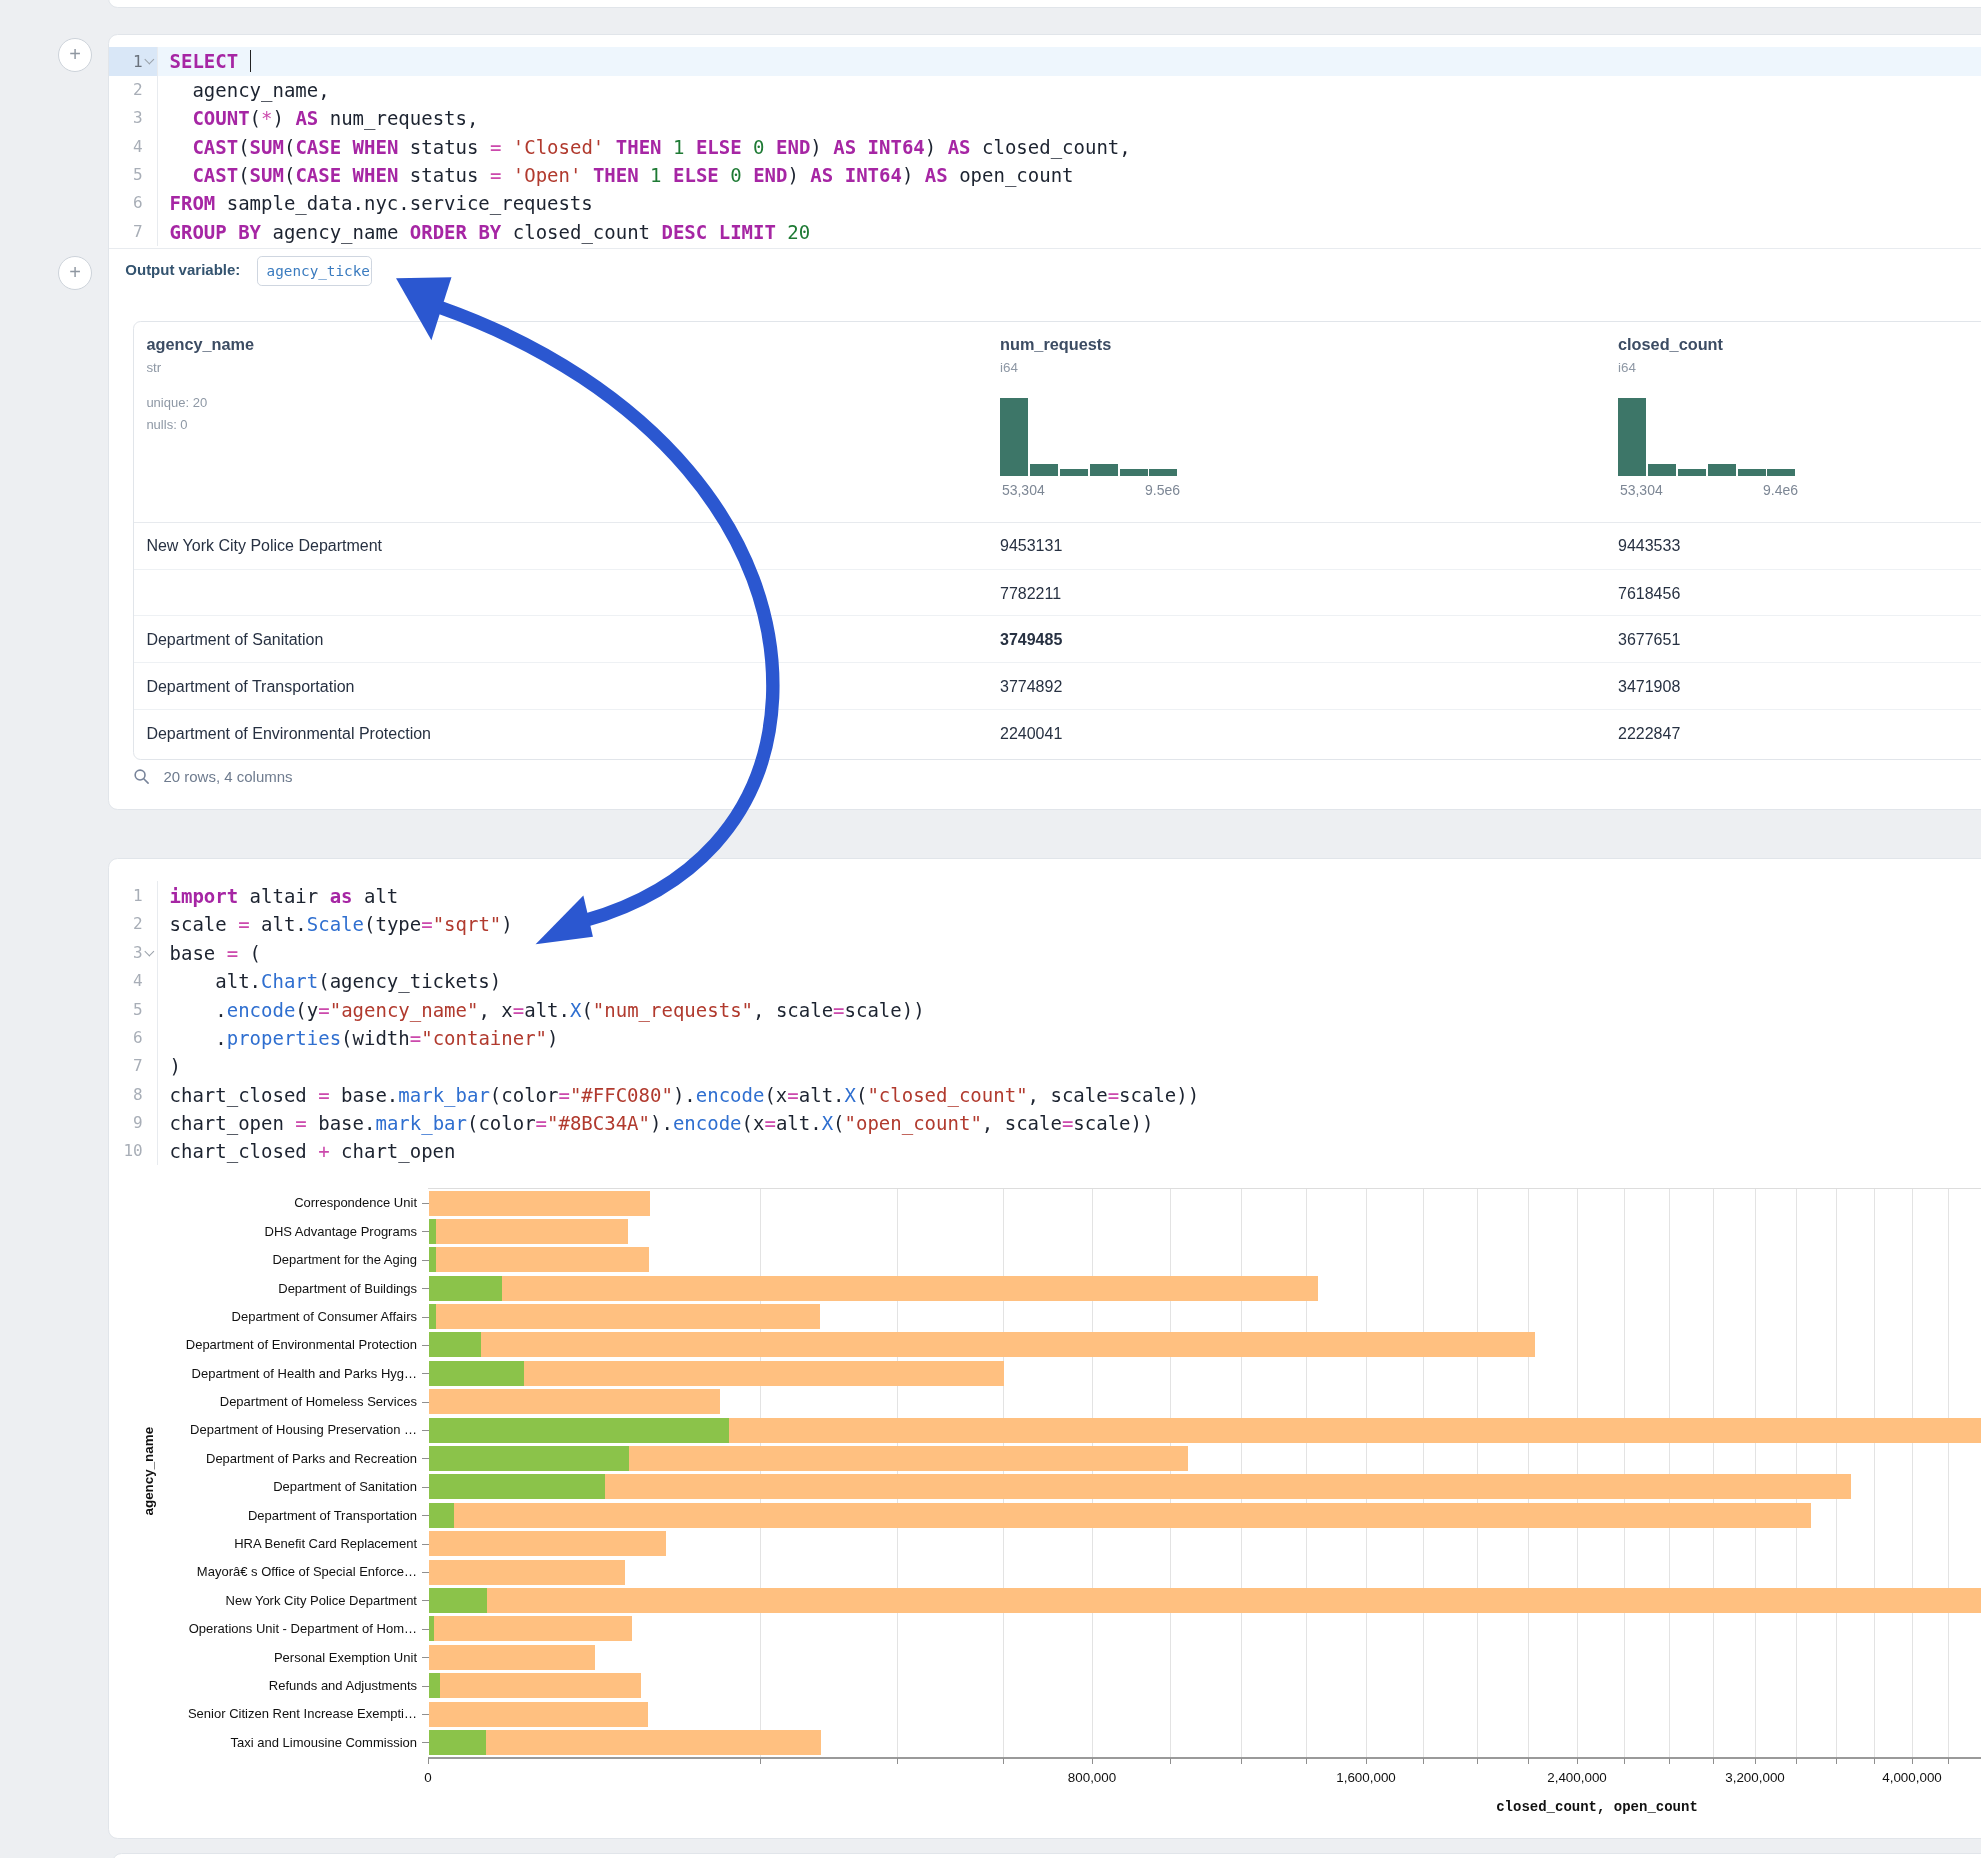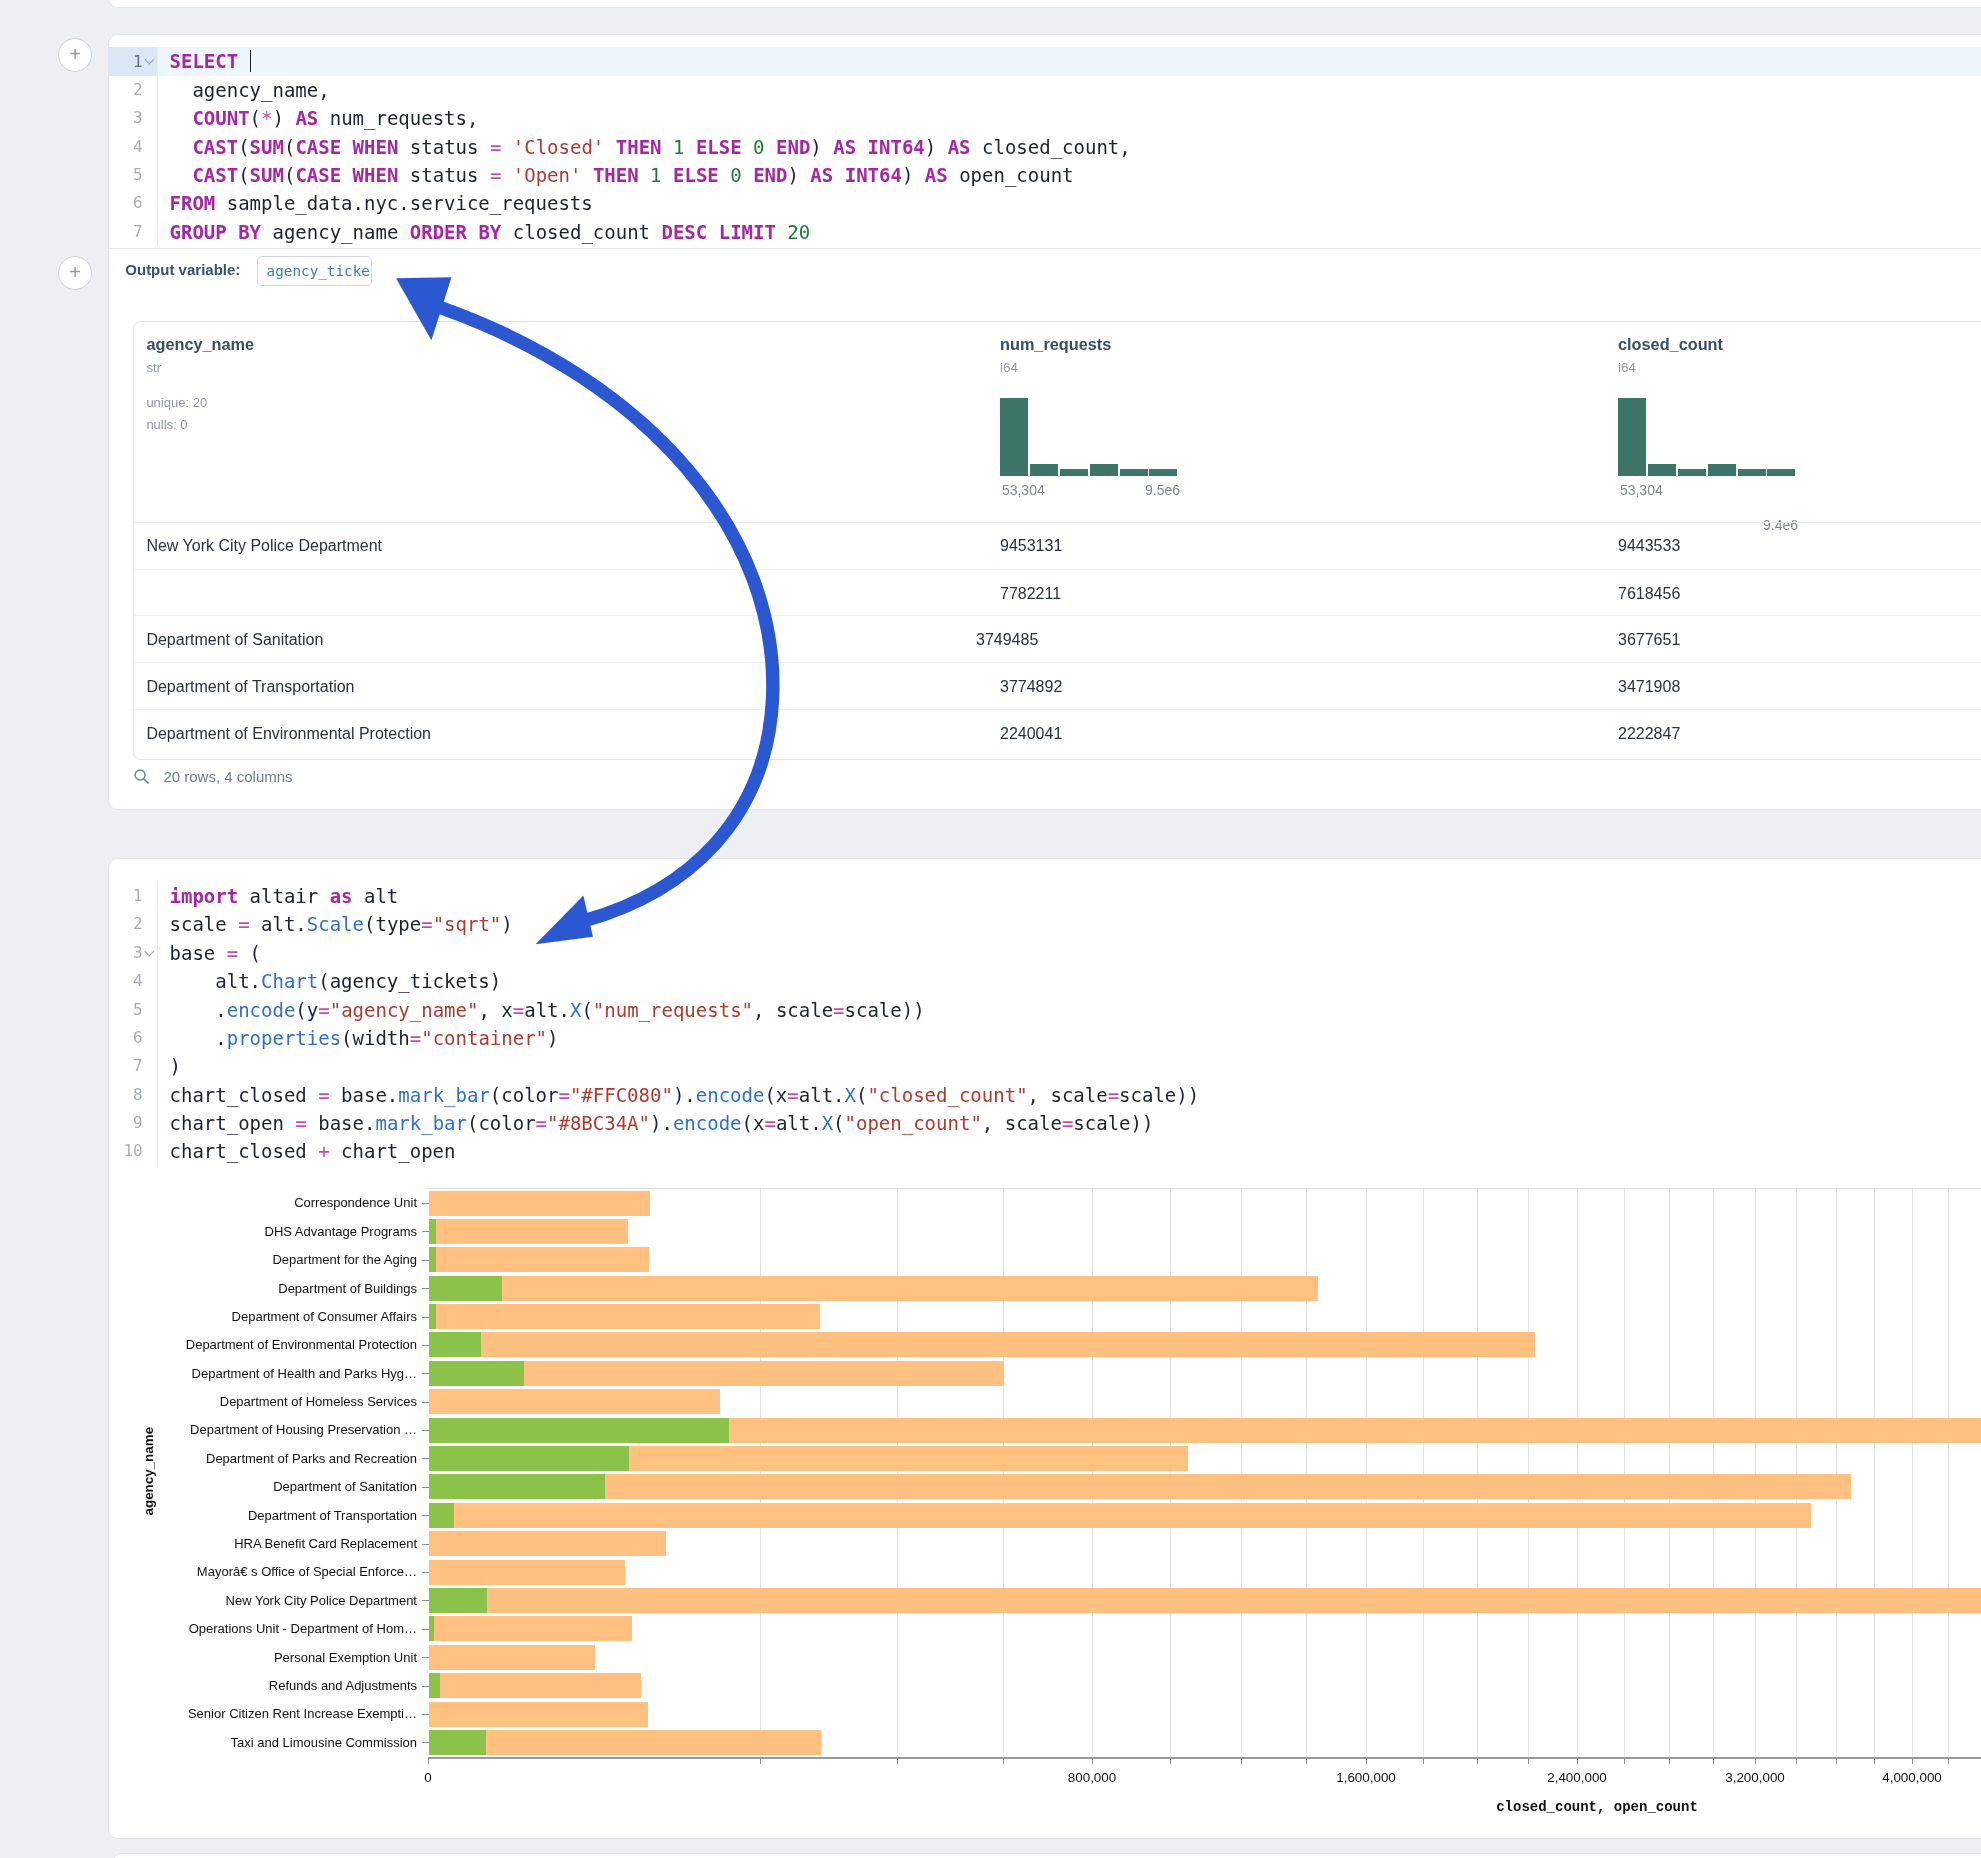--- a/index.html
+++ b/index.html
@@ -174,37 +174,37 @@
         <div class="th-dtype">i64</div>
         <div class="hist">
           <div class="hbar" style="height: 78px; background: rgb(61, 118, 104);"></div>
           <div class="hbar" style="height: 12.4px; background: rgb(61, 118, 104);"></div>
           <div class="hbar" style="height: 6.7px; background: rgb(61, 118, 104);"></div>
           <div class="hbar" style="height: 12.4px; background: rgb(61, 118, 104);"></div>
           <div class="hbar" style="height: 6.7px; background: rgb(61, 118, 104);"></div>
           <div class="hbar" style="height: 6.7px; background: rgb(61, 118, 104);"></div>
         </div>
         <div class="hist-min" style="left: 1.9px;">53,304</div>
-        <div class="hist-max" style="left: 145px; margin-top: 35px;">9.4e6</div>
+        <div class="hist-max" style="left: 145px;">9.4e6</div>
       </div>
     </div>
   <div id="table-header-border"></div>
   <div id="table-rows">
       <div class="t-row" style="top: 200px;">
         <div class="t-cell" style="left: 12.4px;">New York City Police Department</div>
         <div class="t-cell" style="left: 866px;">9453131</div>
         <div class="t-cell" style="left: 1484px;">9443533</div>
       </div>
       <div class="t-row" style="top: 247px;">
         <div class="t-cell" style="left: 866px;">7782211</div>
         <div class="t-cell" style="left: 1484px;">7618456</div>
       </div>
       <div class="t-row" style="top: 293px;">
         <div class="t-cell" style="left: 12.4px;">Department of Sanitation</div>
-        <div class="t-cell" style="left: 842px;">3749485</div>
+        <div class="t-cell" style="left: 866px; font-weight: bold;">3749485</div>
         <div class="t-cell" style="left: 1484px;">3677651</div>
       </div>
       <div class="t-row" style="top: 340px;">
         <div class="t-cell" style="left: 12.4px;">Department of Transportation</div>
         <div class="t-cell" style="left: 866px;">3774892</div>
         <div class="t-cell" style="left: 1484px;">3471908</div>
       </div>
       <div class="t-row" style="top: 387px;">
         <div class="t-cell" style="left: 12.4px;">Department of Environmental Protection</div>
         <div class="t-cell" style="left: 866px;">2240041</div>

